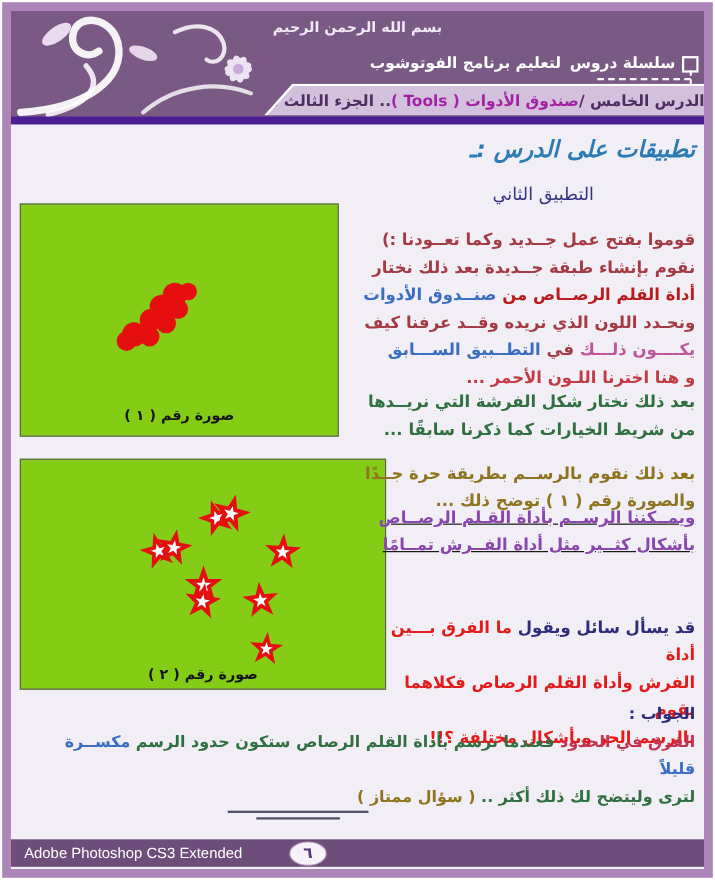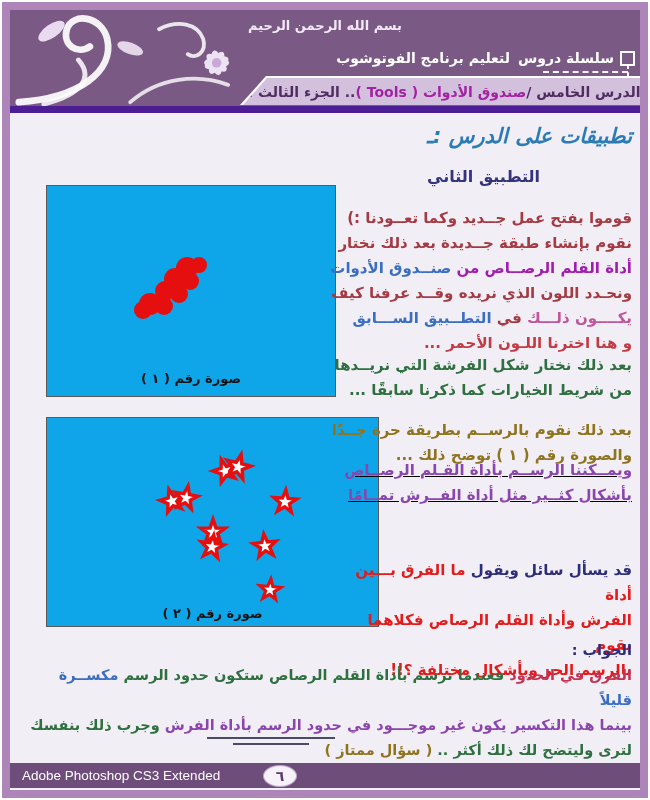--- a/index.html
+++ b/index.html
@@ -18,31 +18,31 @@
   .dash-v{position:absolute;top:54px;right:11px;height:13px;border-left:2px dashed rgba(255,255,255,.95);}
   .banner-wrap{position:absolute;left:230px;right:0;top:66px;height:29px;background:#ffffff;
     clip-path:polygon(0 100%,26px 0,100% 0,100% 100%);}
   .banner{position:absolute;left:3px;right:0;top:2px;bottom:0;background:#d3c0dc;
     clip-path:polygon(0 100%,24px 0,100% 0,100% 100%);
     display:flex;align-items:center;justify-content:center;direction:rtl;
     font-size:14px;font-weight:bold;white-space:nowrap;}
   .dash-h{position:absolute;top:61px;right:12px;width:85px;border-top:2px dashed rgba(255,255,255,.95);}
   
   .title{position:absolute;top:114px;right:8px;direction:rtl;color:#2b7cb5;font-size:21px;font-weight:bold;font-style:italic;}
-  .subtitle{position:absolute;top:157px;right:100px;direction:rtl;color:#33337e;font-size:16px;font-weight:bold;}
+  .subtitle{position:absolute;top:157px;right:100px;direction:rtl;color:#33337e;font-size:16px;font-weight:normal;}
   .para{position:absolute;right:8px;width:305px;direction:rtl;text-align:right;font-size:15px;font-weight:bold;line-height:25px;}
   .p1{top:196px;}
   .p2{top:343px;}
   .p3{top:408px;}
   .p4{top:448px;text-decoration:underline;}
   .p5{top:548px;}
   .answer{position:absolute;top:628px;right:8px;left:12px;direction:rtl;text-align:right;font-size:14.5px;font-weight:bold;line-height:25px;}
   .answer-label{color:#2d2d7a;}
   
-  .figbox{position:absolute;left:36px;background:#0ea5e9;border:1px solid #5a5a5a;}
+  .figbox{position:absolute;left:8px;background:#84cc16;border:1px solid #5a5a5a;}
   .box1{top:175px;width:288px;height:210px;}
   .box2{top:407px;width:286px;height:208px;padding-left:45px;}
   .figcap{position:absolute;left:0;width:100%;text-align:center;direction:rtl;font-size:13px;font-weight:bold;color:#141414;}
   .cap1{bottom:10px;}
   .cap2{bottom:5px;}
   
   .divline{position:absolute;background:#4b4b66;height:2px;}
   .dl1{top:727px;left:197px;width:128px;}
   .dl2{top:733px;left:223px;width:76px;}
   .footer{position:absolute;left:0;bottom:2px;width:630px;height:25px;background:#6e4d7a;display:flex;align-items:center;}
@@ -123,21 +123,21 @@
       <use href="#star" transform="translate(120,129) rotate(8)"></use>
       <use href="#star" transform="translate(173,128) rotate(-6)"></use>
       <use href="#star" transform="translate(178,172) rotate(5) scale(0.92)"></use>
     </svg>
     <div class="figcap cap2">صورة رقم ( ٢ )</div>
   </div>
 
   <div class="para p1">
     <div><span style="color: rgb(163, 58, 68);">قوموا بفتح عمل جــديد وكما تعــودنا :)</span></div>
     <div><span style="color: rgb(163, 58, 68);">نقوم بإنشاء طبقة جــديدة بعد ذلك نختار</span></div>
-    <div><span style="color: #a21caf;">أداة القلم الرصــاص من </span><span style="color: rgb(58, 110, 192);">صنــدوق الأدوات</span></div>
+    <div><span style="color: #b91c1c;">أداة القلم الرصــاص من </span><span style="color: rgb(58, 110, 192);">صنــدوق الأدوات</span></div>
     <div><span style="color: rgb(163, 58, 68);">ونحـدد اللون الذي نريده وقــد عرفنا كيف</span></div>
     <div><span style="color: rgb(192, 85, 156);">يكــــون ذلـــك </span><span style="color: rgb(163, 58, 68);">في </span><span style="color: rgb(58, 110, 192);">التطــبيق الســـابق</span></div>
     <div><span style="color: rgb(194, 58, 68);">و هنا اخترنا اللـون الأحمر ...</span></div>
   </div>
 
   <div class="para p2">
     <div><span style="color: rgb(47, 112, 64);">بعد ذلك نختار شكل الفرشة التي نريــدها</span></div>
     <div><span style="color: rgb(47, 112, 64);">من شريط الخيارات كما ذكرنا سابقًا ...</span></div>
   </div>
 
@@ -153,21 +153,20 @@
 
   <div class="para p5">
     <div><span style="color: rgb(45, 45, 122);">قد يسأل سائل ويقول </span><span style="color: rgb(226, 27, 27);">ما الفرق بـــين أداة</span></div>
     <div><span style="color: rgb(226, 27, 27);">الفرش وأداة القلم الرصاص فكلاهما يقوم</span></div>
     <div><span style="color: rgb(226, 27, 27);">بالرسم الحر وبأشكال مختلفة ؟!!</span></div>
   </div>
 
   <div class="answer">
     <div class="answer-label">الجواب :</div>
     <div><span style="color: rgb(195, 51, 82);">الفرق في الحدود </span><span style="color: rgb(47, 112, 64);">فعندما نرسم بأداة القلم الرصاص ستكون حدود الرسم </span><span style="color: rgb(58, 110, 192);">مكســرة قليلاً</span></div>
-    <div><span style="color: rgb(138, 70, 173);">بينما هذا التكسير يكون غير موجـــود في حدود الرسم بأداة الفرش </span><span style="color: rgb(47, 112, 64);">وجرب ذلك بنفسك</span></div>
     <div><span style="color: rgb(47, 112, 64);">لترى وليتضح لك ذلك أكثر .. </span><span style="color: rgb(143, 116, 32); margin-left: 43px;">( سؤال ممتاز )</span></div>
   </div>
 
   <div class="divline dl1"></div>
   <div class="divline dl2"></div>
 
   <div class="footer">
     <span class="footer-app">Adobe Photoshop CS3 Extended</span>
     <span class="page-pill">٦</span>
   </div>

